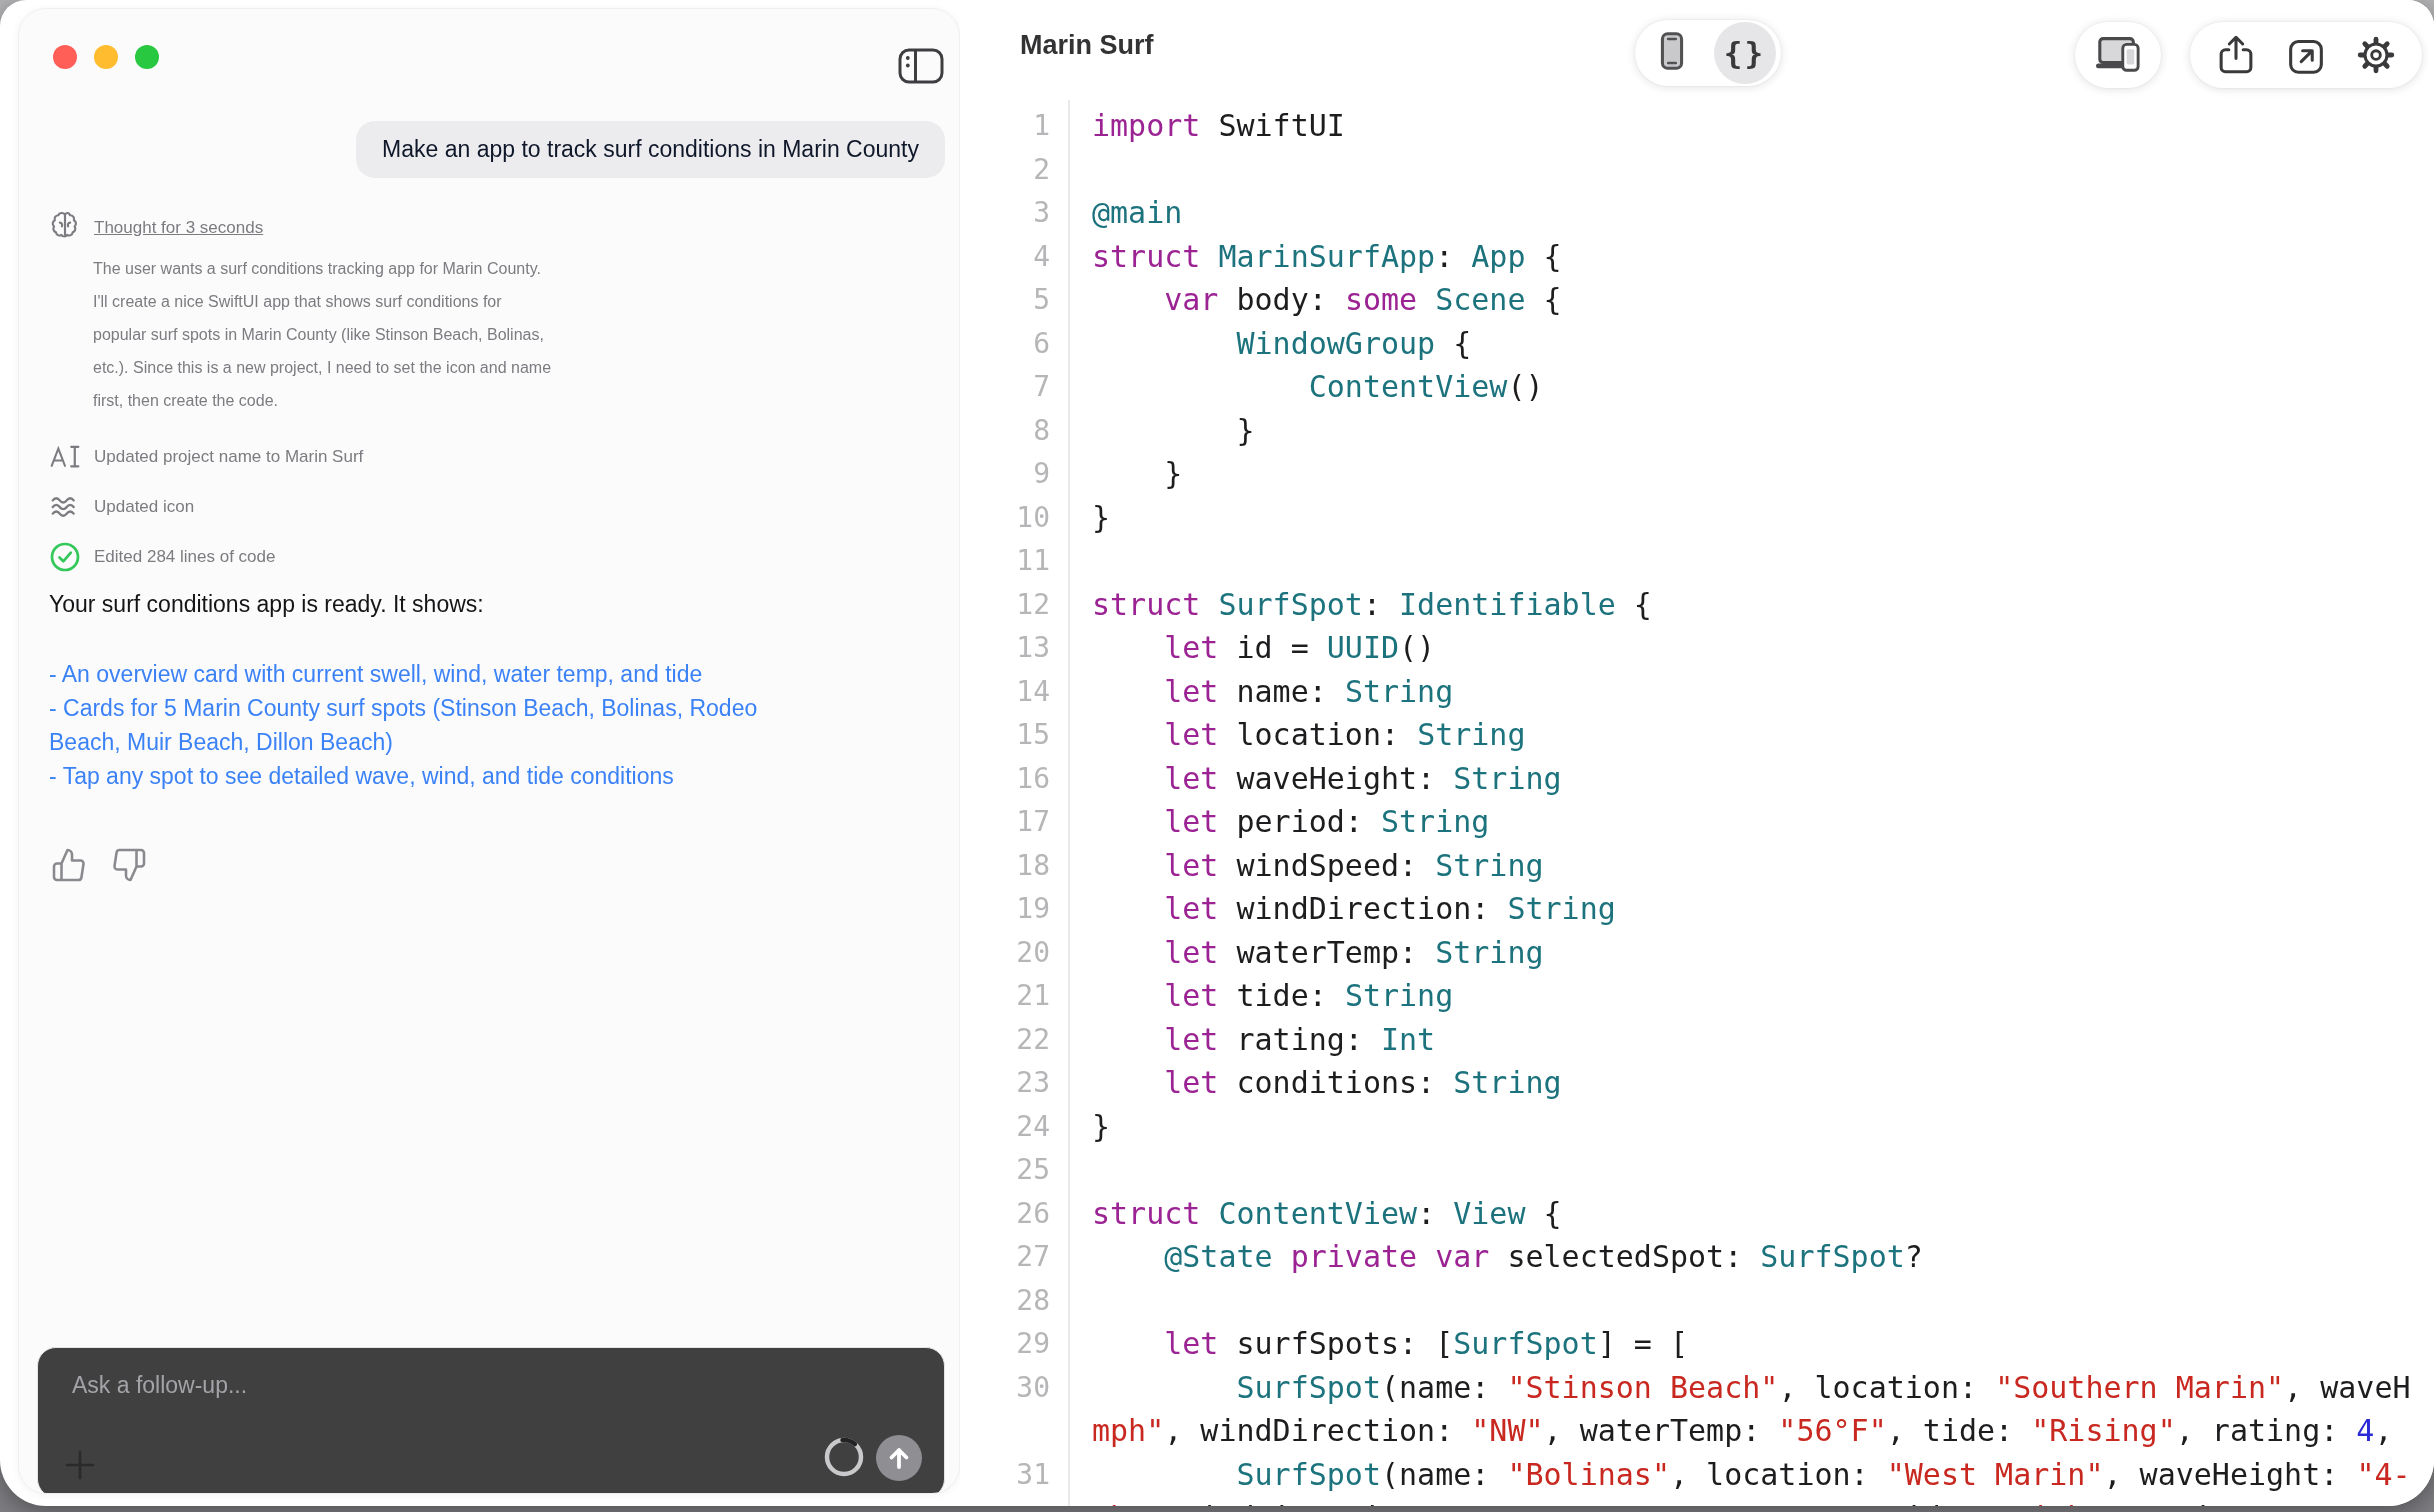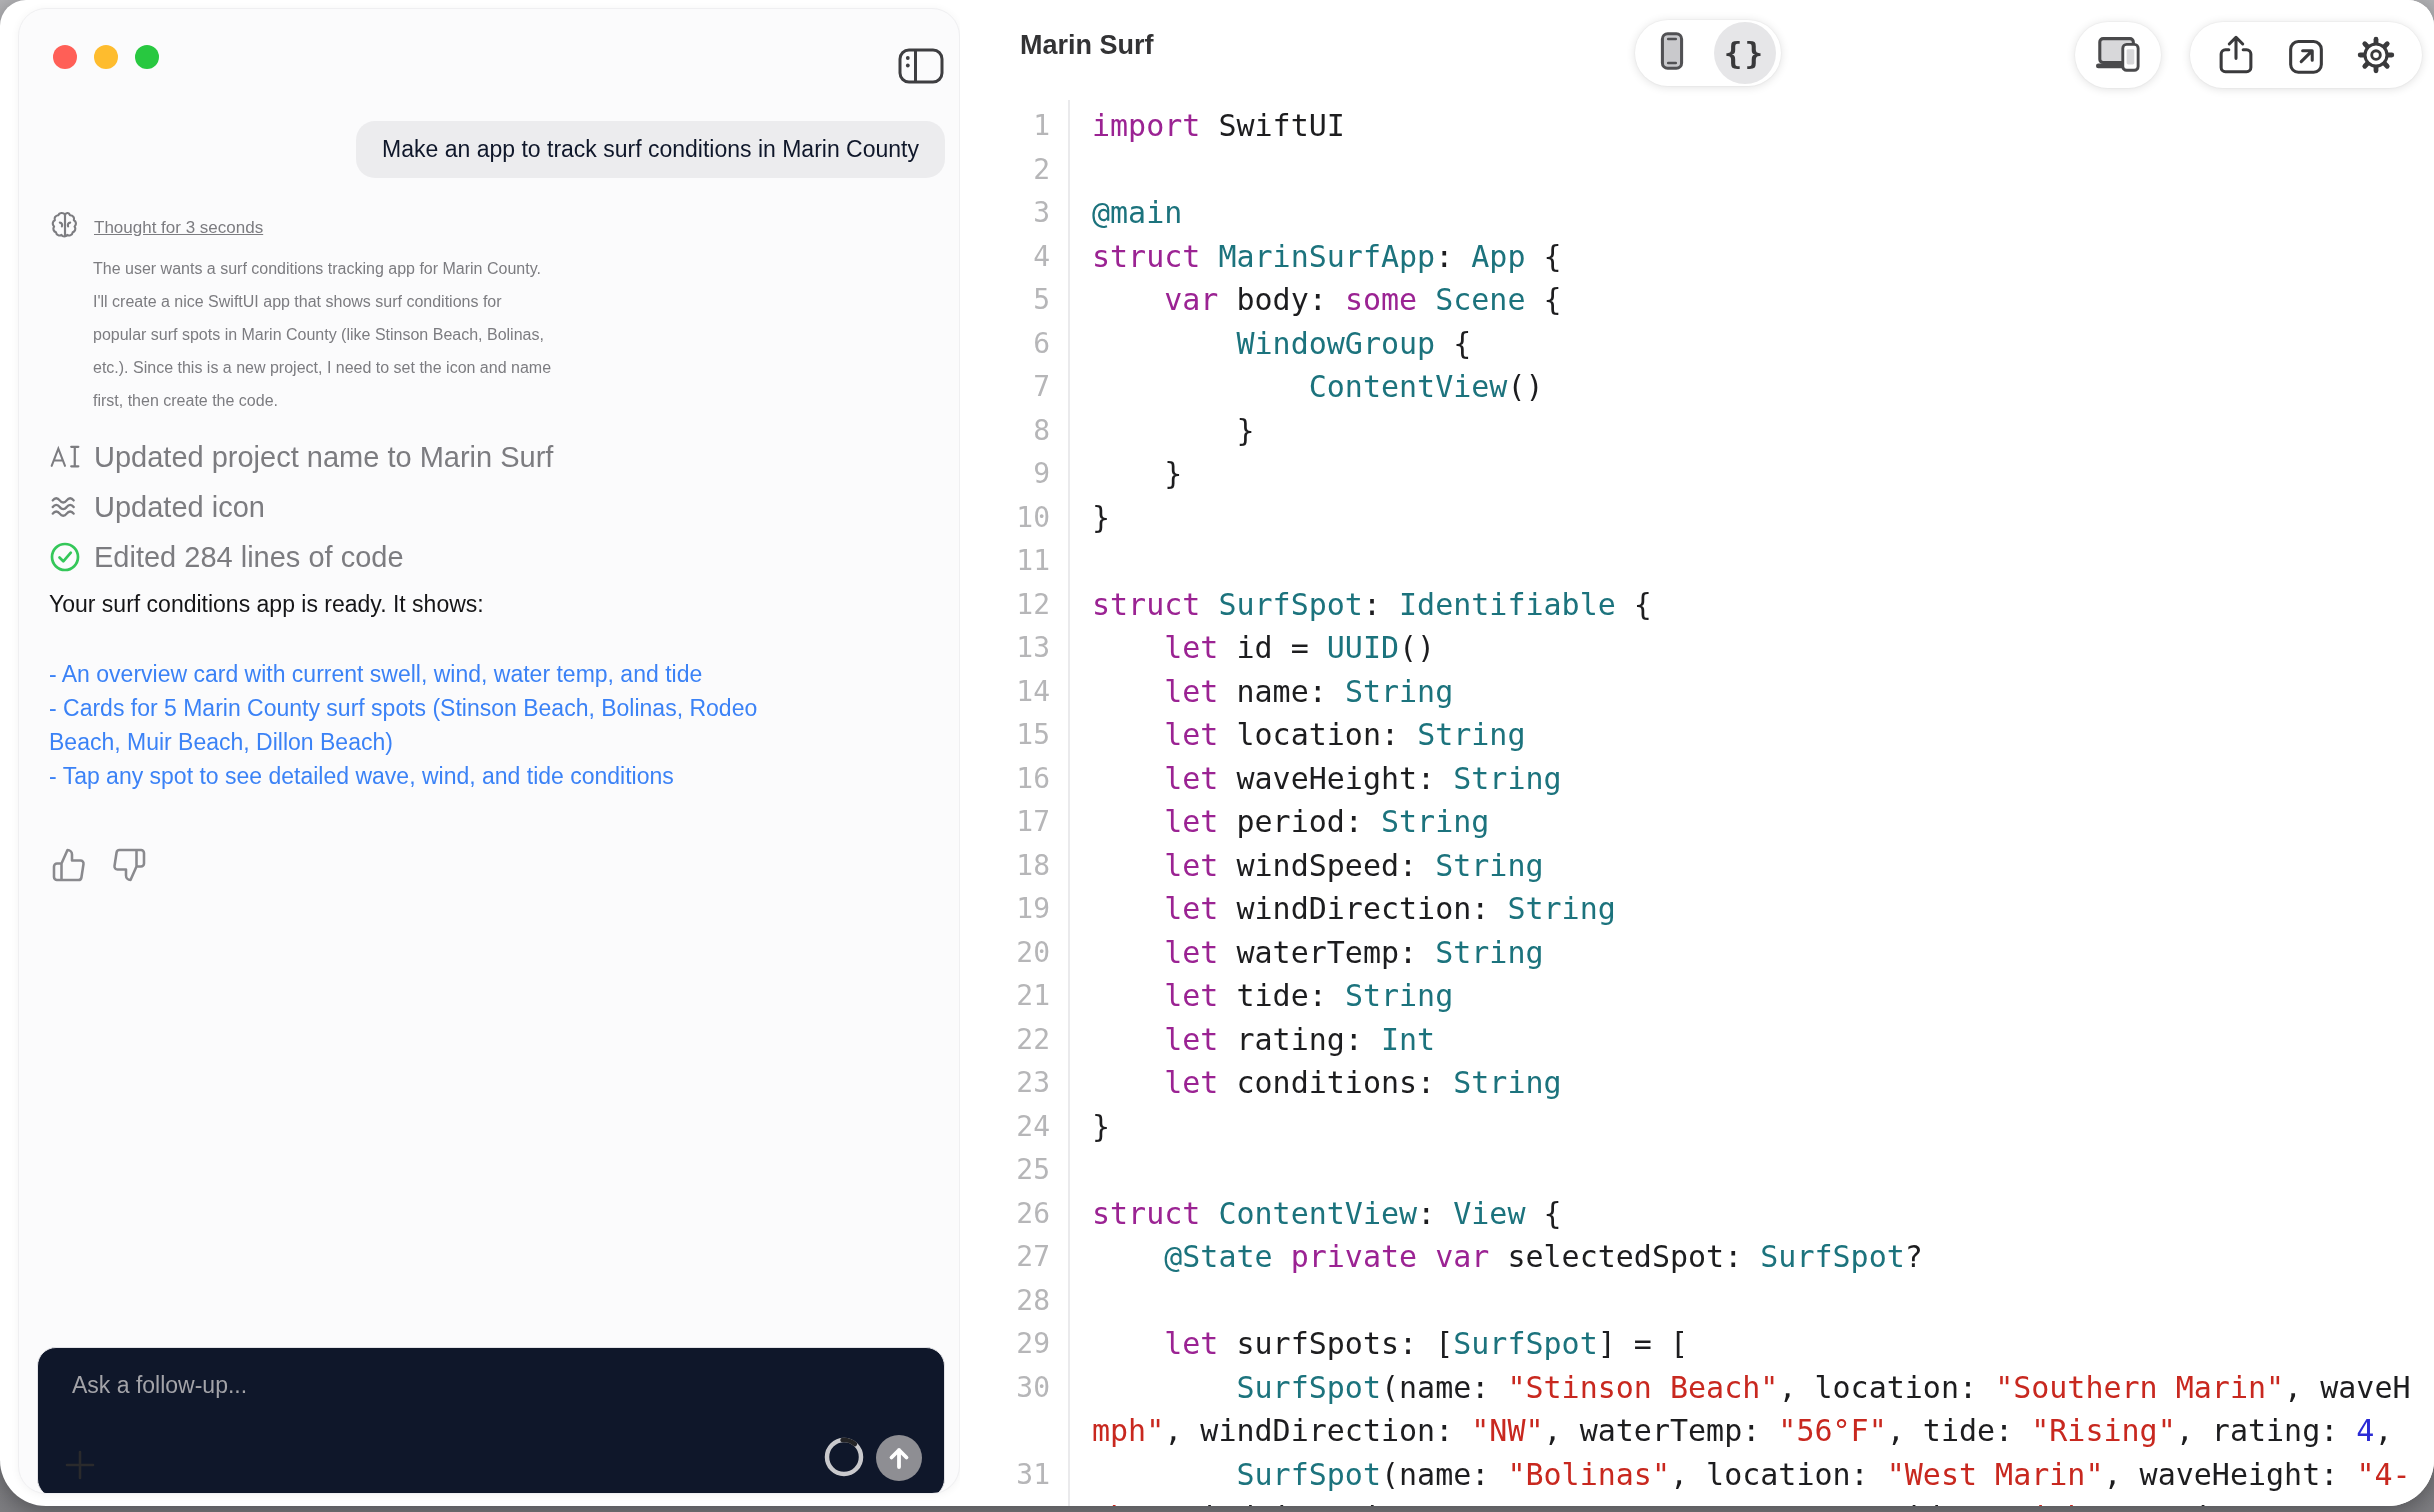--- a/index.html
+++ b/index.html
@@ -32,33 +32,33 @@
     position:absolute; top:112px; right:14px;
     background:#ececee; border-radius:19px; padding:15px 26px;
     font-size:23px; color:#0f172a; white-space:nowrap;
   }
 
   .muted { color:#7c7c80; }
   .thought-header { position:absolute; left:30px; top:200px; display:flex; align-items:center; gap:13px; font-size:17px;text-decoration:underline; }
   .thought-body { position:absolute; left:74px; top:243px; font-size:16px; line-height:33px; }
   .thought-body div { white-space:nowrap; }
 
-  .status-row { position:absolute; left:30px; display:flex; align-items:center; gap:13px; font-size:29px; height:36px; }
+  .status-row { position:absolute; left:30px; display:flex; align-items:center; gap:13px; font-size:17px; height:36px; }
   .status-row .ic { width:32px; height:32px; flex:none; display:flex; align-items:center; justify-content:center; }
 
   .answer-intro { position:absolute; left:30px; top:582px; font-size:23px; color:#151517; }
   .answer-lines { position:absolute; left:30px; top:648px; font-size:23px; line-height:34px; color:#3b82f6; }
   .answer-lines div { white-space:nowrap; }
 
   .feedback { position:absolute; left:32px; top:838px; display:flex; gap:24px; }
   .feedback .fb { width:36px; height:38px; color:#8a8a8e; cursor:pointer; }
 
   .input-box {
     position:absolute; left:18px; right:14px; top:1338px; height:151px;
-    background:#0f172a; border:1.5px solid #e3e3e7; border-radius:19px;
+    background:#404040; border:1.5px solid #e3e3e7; border-radius:19px;
   }
   .input-placeholder { position:absolute; left:34px; top:24px; font-size:23px; color:#a3a3a8; }
   .plus-btn { position:absolute; left:24px; bottom:14px; width:36px; height:36px; color:#2a2a2c; cursor:pointer; }
   .ring { position:absolute; right:78px; bottom:18px; width:44px; height:44px; }
   .send-btn {
     position:absolute; right:22px; bottom:16px; width:46px; height:46px;
     background:#8e8e93; border-radius:50%; display:flex; align-items:center; justify-content:center; cursor:pointer;
   }
 
   

